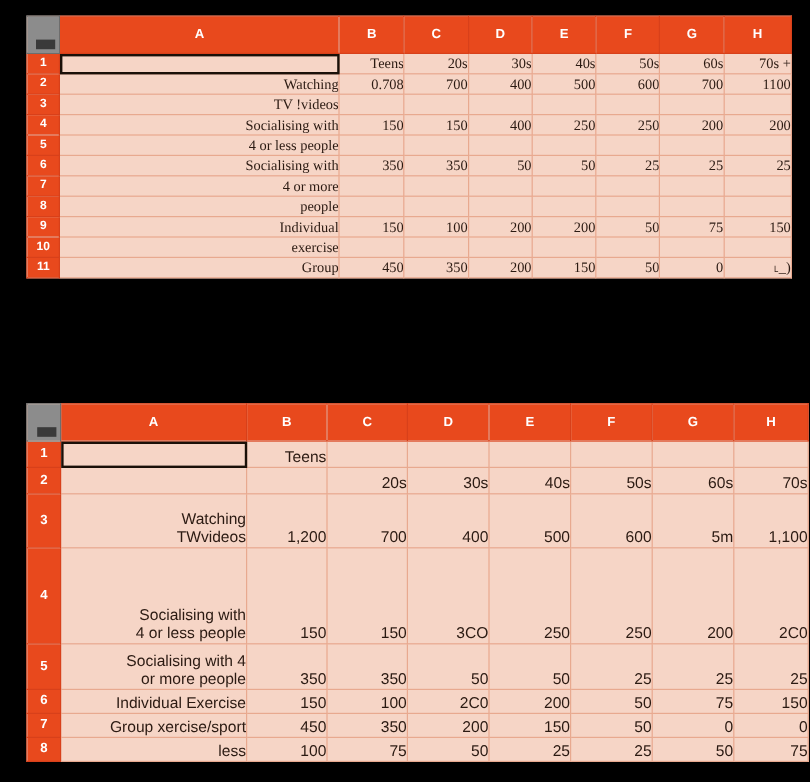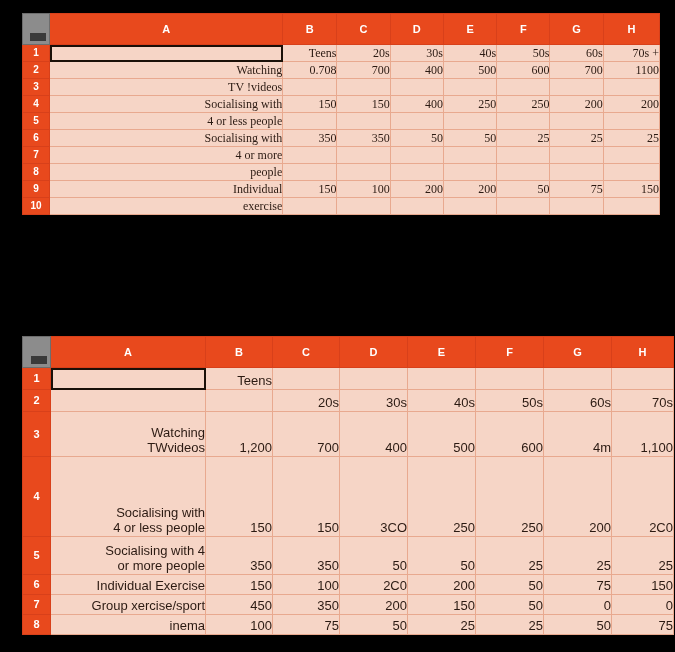--- a/index.html
+++ b/index.html
@@ -233,20 +233,31 @@
       <tr>
         <td class="rowhdr">10</td>
         <td class="txt">exercise</td>
         <td class="num"></td>
         <td class="num"></td>
         <td class="num"></td>
         <td class="num"></td>
         <td class="num"></td>
         <td class="num"></td>
         <td class="num"></td>
+      </tr>
+      <tr>
+        <td class="rowhdr">11</td>
+        <td class="txt">Group</td>
+        <td class="num">450</td>
+        <td class="num">350</td>
+        <td class="num">200</td>
+        <td class="num">150</td>
+        <td class="num">50</td>
+        <td class="num">0</td>
+        <td class="txt">˪_)</td>
       </tr>
     </tbody>
 </table>
 
 <table id="sheet-bottom" class="sheet">
   <colgroup>
       <col style="width: 28px;">
       <col style="width: 155px;">
       <col style="width: 67px;">
       <col style="width: 67px;">
@@ -296,21 +307,21 @@
       </tr>
       <tr style="height: 45px;">
         <td class="rowhdr">3</td>
         <td class="txt">Watching
 TWvideos</td>
         <td class="num">1,200</td>
         <td class="num">700</td>
         <td class="num">400</td>
         <td class="num">500</td>
         <td class="num">600</td>
-        <td class="txt">4m</td>
+        <td class="txt">5m</td>
         <td class="num">1,100</td>
       </tr>
       <tr style="height: 80px;">
         <td class="rowhdr">4</td>
         <td class="txt">Socialising with
 4 or less people</td>
         <td class="num">150</td>
         <td class="num">150</td>
         <td class="txt">3CO</td>
         <td class="num">250</td>
@@ -347,21 +358,21 @@
         <td class="num">450</td>
         <td class="num">350</td>
         <td class="num">200</td>
         <td class="num">150</td>
         <td class="num">50</td>
         <td class="num">0</td>
         <td class="num">0</td>
       </tr>
       <tr style="height: 20px;">
         <td class="rowhdr">8</td>
-        <td class="txt">inema</td>
+        <td class="txt">less</td>
         <td class="num">100</td>
         <td class="num">75</td>
         <td class="num">50</td>
         <td class="num">25</td>
         <td class="num">25</td>
         <td class="num">50</td>
         <td class="num">75</td>
       </tr>
     </tbody>
 </table>

